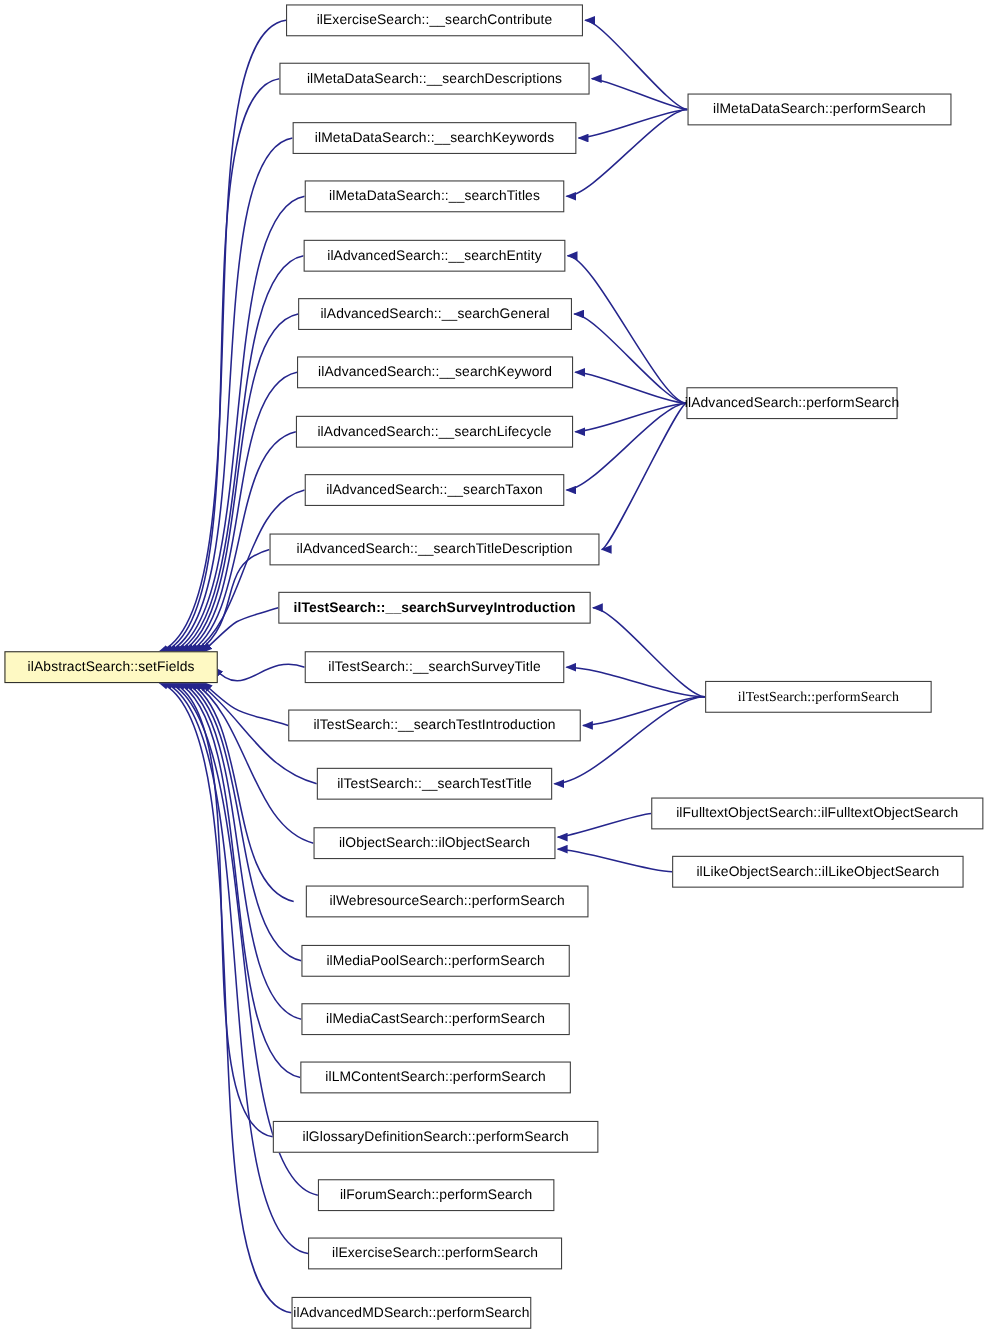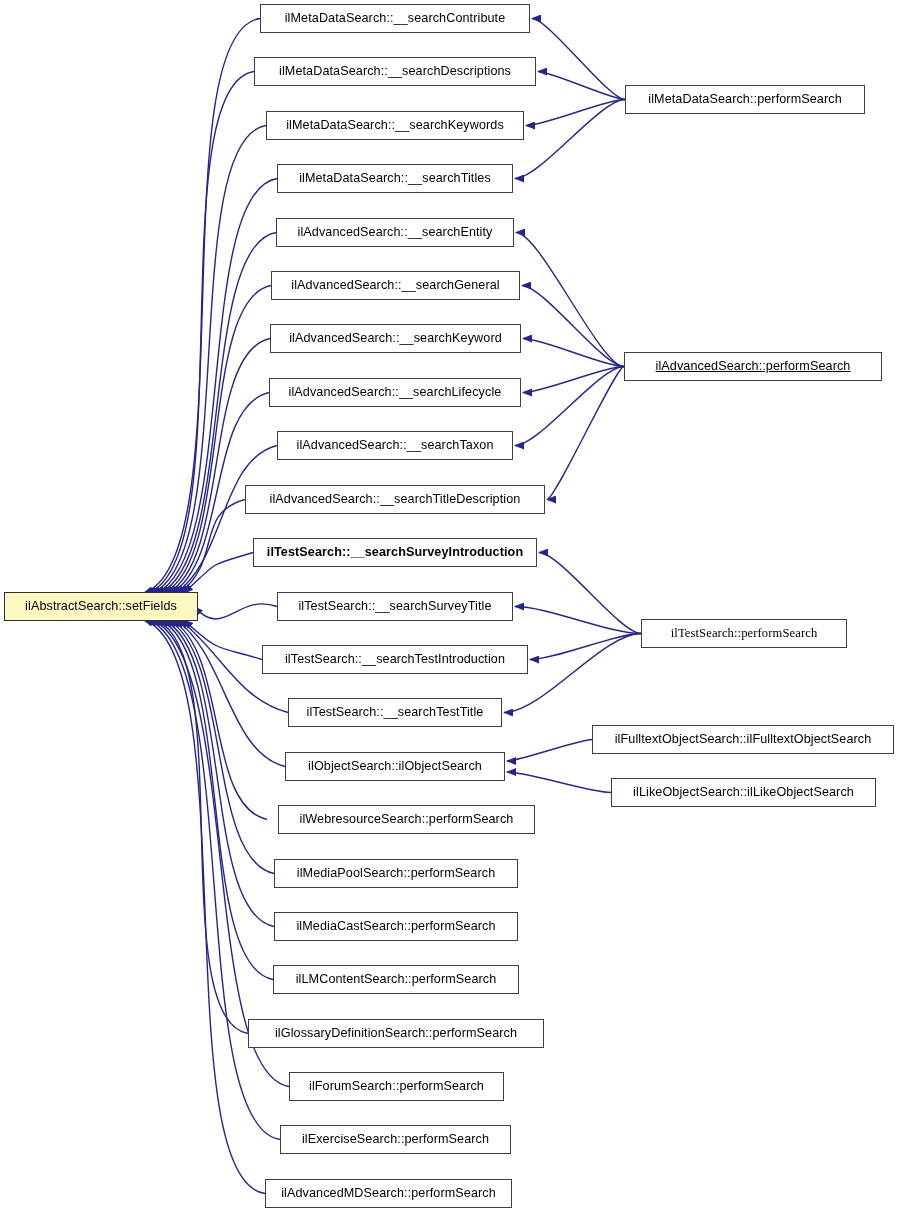--- a/index.html
+++ b/index.html
@@ -102,21 +102,21 @@
         <path d="M592,739.5 C579.5,739.5 519.5,761 507,761" marker-end="url(#arrow)"></path>
         <path d="M611,792.5 C589,792.5 529,772 507,772" marker-end="url(#arrow)"></path>
       </g>
   </svg>
 
   <div id="nodes-layer">
     <div class="node root" id="root-node" style="left: 4px; top: 592px; width: 194px; height: 29px;">
       <span class="node-label">ilAbstractSearch::setFields</span>
     </div>
   <div class="node" style="left: 260px; top: 4px; width: 270px; height: 29px;">
-        <span class="node-label">ilMetaDataSearch::__searchContribute</span>
+        <span class="node-label">ilExerciseSearch::__searchContribute</span>
       </div>
       <div class="node" style="left: 254px; top: 57px; width: 282px; height: 29px;">
         <span class="node-label">ilMetaDataSearch::__searchDescriptions</span>
       </div>
       <div class="node" style="left: 266px; top: 111px; width: 258px; height: 29px;">
         <span class="node-label">ilMetaDataSearch::__searchKeywords</span>
       </div>
       <div class="node" style="left: 277px; top: 164px; width: 236px; height: 29px;">
         <span class="node-label">ilMetaDataSearch::__searchTitles</span>
       </div>
@@ -167,27 +167,27 @@
       </div>
       <div class="node" style="left: 248px; top: 1019px; width: 296px; height: 29px;">
         <span class="node-label">ilGlossaryDefinitionSearch::performSearch</span>
       </div>
       <div class="node" style="left: 289px; top: 1072px; width: 215px; height: 29px;">
         <span class="node-label">ilForumSearch::performSearch</span>
       </div>
       <div class="node" style="left: 280px; top: 1125px; width: 231px; height: 29px;">
         <span class="node-label">ilExerciseSearch::performSearch</span>
       </div>
-      <div class="node" style="left: 265px; top: 1179px; width: 247px; height: 29px;">
+      <div class="node" style="left: 265px; top: 1179px; width: 218px; height: 29px;">
         <span class="node-label">ilAdvancedMDSearch::performSearch</span>
       </div>
       <div class="node" style="left: 625px; top: 85px; width: 240px; height: 29px;">
         <span class="node-label">ilMetaDataSearch::performSearch</span>
       </div>
-      <div class="node" style="left: 624px; top: 352px; width: 258px; height: 29px; text-decoration: underline;">
+      <div class="node" style="left: 624px; top: 352px; width: 192px; height: 29px;">
         <span class="node-label">ilAdvancedSearch::performSearch</span>
       </div>
       <div class="node" style="left: 641px; top: 619px; width: 206px; height: 29px; font-family: Liberation Serif, serif;">
         <span class="node-label">ilTestSearch::performSearch</span>
       </div>
       <div class="node" style="left: 592px; top: 725px; width: 302px; height: 29px;">
         <span class="node-label">ilFulltextObjectSearch::ilFulltextObjectSearch</span>
       </div>
       <div class="node" style="left: 611px; top: 778px; width: 265px; height: 29px;">
         <span class="node-label">ilLikeObjectSearch::ilLikeObjectSearch</span>

